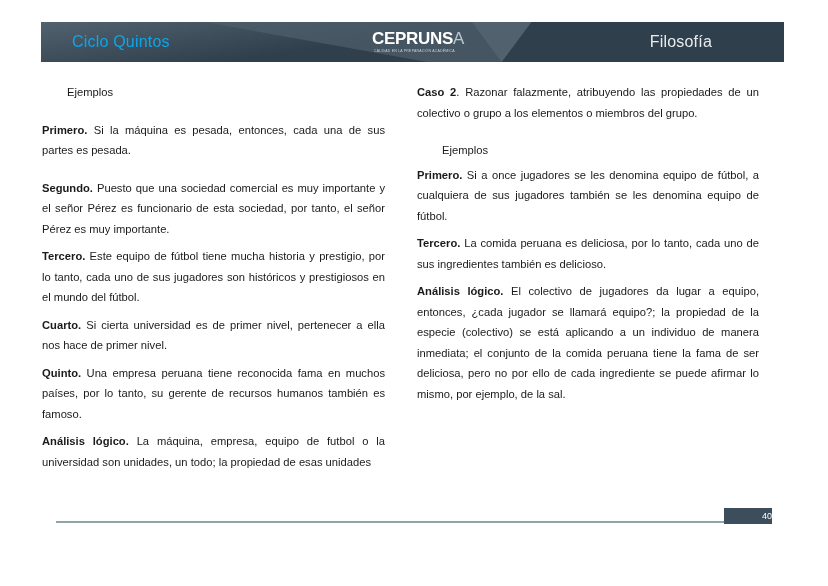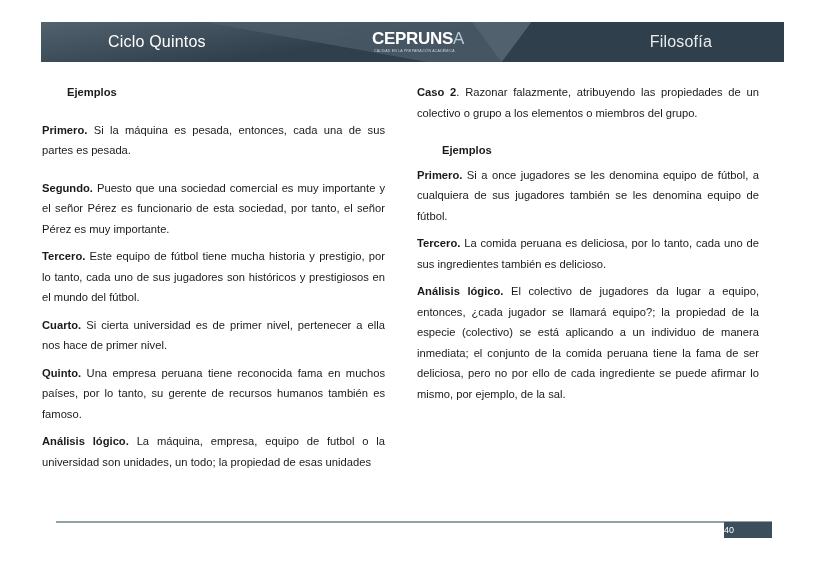--- a/index.html
+++ b/index.html
@@ -21,21 +21,21 @@
     clip-path: polygon(22% 0%, 66% 0%, 62% 100%, 52% 100%);
     opacity: 0.75;
   }
   .header .wedge3 {
     position: absolute; left: 0; top: 0; width: 100%; height: 100%;
     background: #5a6a76;
     clip-path: polygon(58% 0%, 66% 0%, 62% 100%);
     opacity: 0.6;
   }
   .hdr-left {
-    position: absolute; left: 31px; top: 11px; font-size: 16px; color: #ffffff; letter-spacing: 0.2px; margin-left: 36px;
+    position: absolute; left: 31px; top: 11px; font-size: 16px; color: #0ea5e9; letter-spacing: 0.2px;
   }
   .hdr-right {
     position: absolute; right: 72px; top: 11px; font-size: 16px; color: #e8ecef; letter-spacing: 0.2px;
   }
   .logo {
     position: absolute; left: 331px; top: 8px; text-align: left;
   }
   .logo .brand {
     font-size: 17px; font-weight: bold; color: #ffffff; letter-spacing: -0.3px; line-height: 18px;
   }
@@ -43,27 +43,27 @@
   .logo .tag {
     font-size: 3.5px; color: #c5d0d6; letter-spacing: 0.2px; margin-left: 2px; margin-top: 1px; white-space: nowrap;
   }
   .col {
     position: absolute; top: 82px; width: 343px; font-size: 11.2px; line-height: 20.5px; text-align: justify;
   }
   .col.left { left: 42px; }
   .col.right { left: 417px; width: 342px; }
   .col p { margin: 0 0 7px 0; }
   .col b { font-weight: bold; }
-  .heading { font-weight: bold; margin: 0; padding-left: 25px; }
+  .heading { font-weight: normal; margin: 0; padding-left: 25px; }
   .footer-line {
     position: absolute; left: 56px; top: 521px; width: 716px; height: 2px; background: #90a3a8;
   }
   .page-num {
-    position: absolute; left: 724px; top: 522px; width: 48px; height: 16px; background: #3c4e5b;
-    color: #ffffff; font-size: 9px; font-weight: normal; text-align: left; line-height: 16px;
+    position: absolute; left: 724px; top: 508px; width: 48px; height: 16px; background: #3c4e5b;
+    color: #ffffff; font-size: 9px; font-weight: normal; text-align: right; line-height: 16px;
   }
 </style>
 </head>
 <body>
 
 <div class="header">
   <div class="wedge1"></div>
   <div class="wedge2"></div>
   <div class="wedge3"></div>
   <div class="hdr-left">Ciclo Quintos</div>

